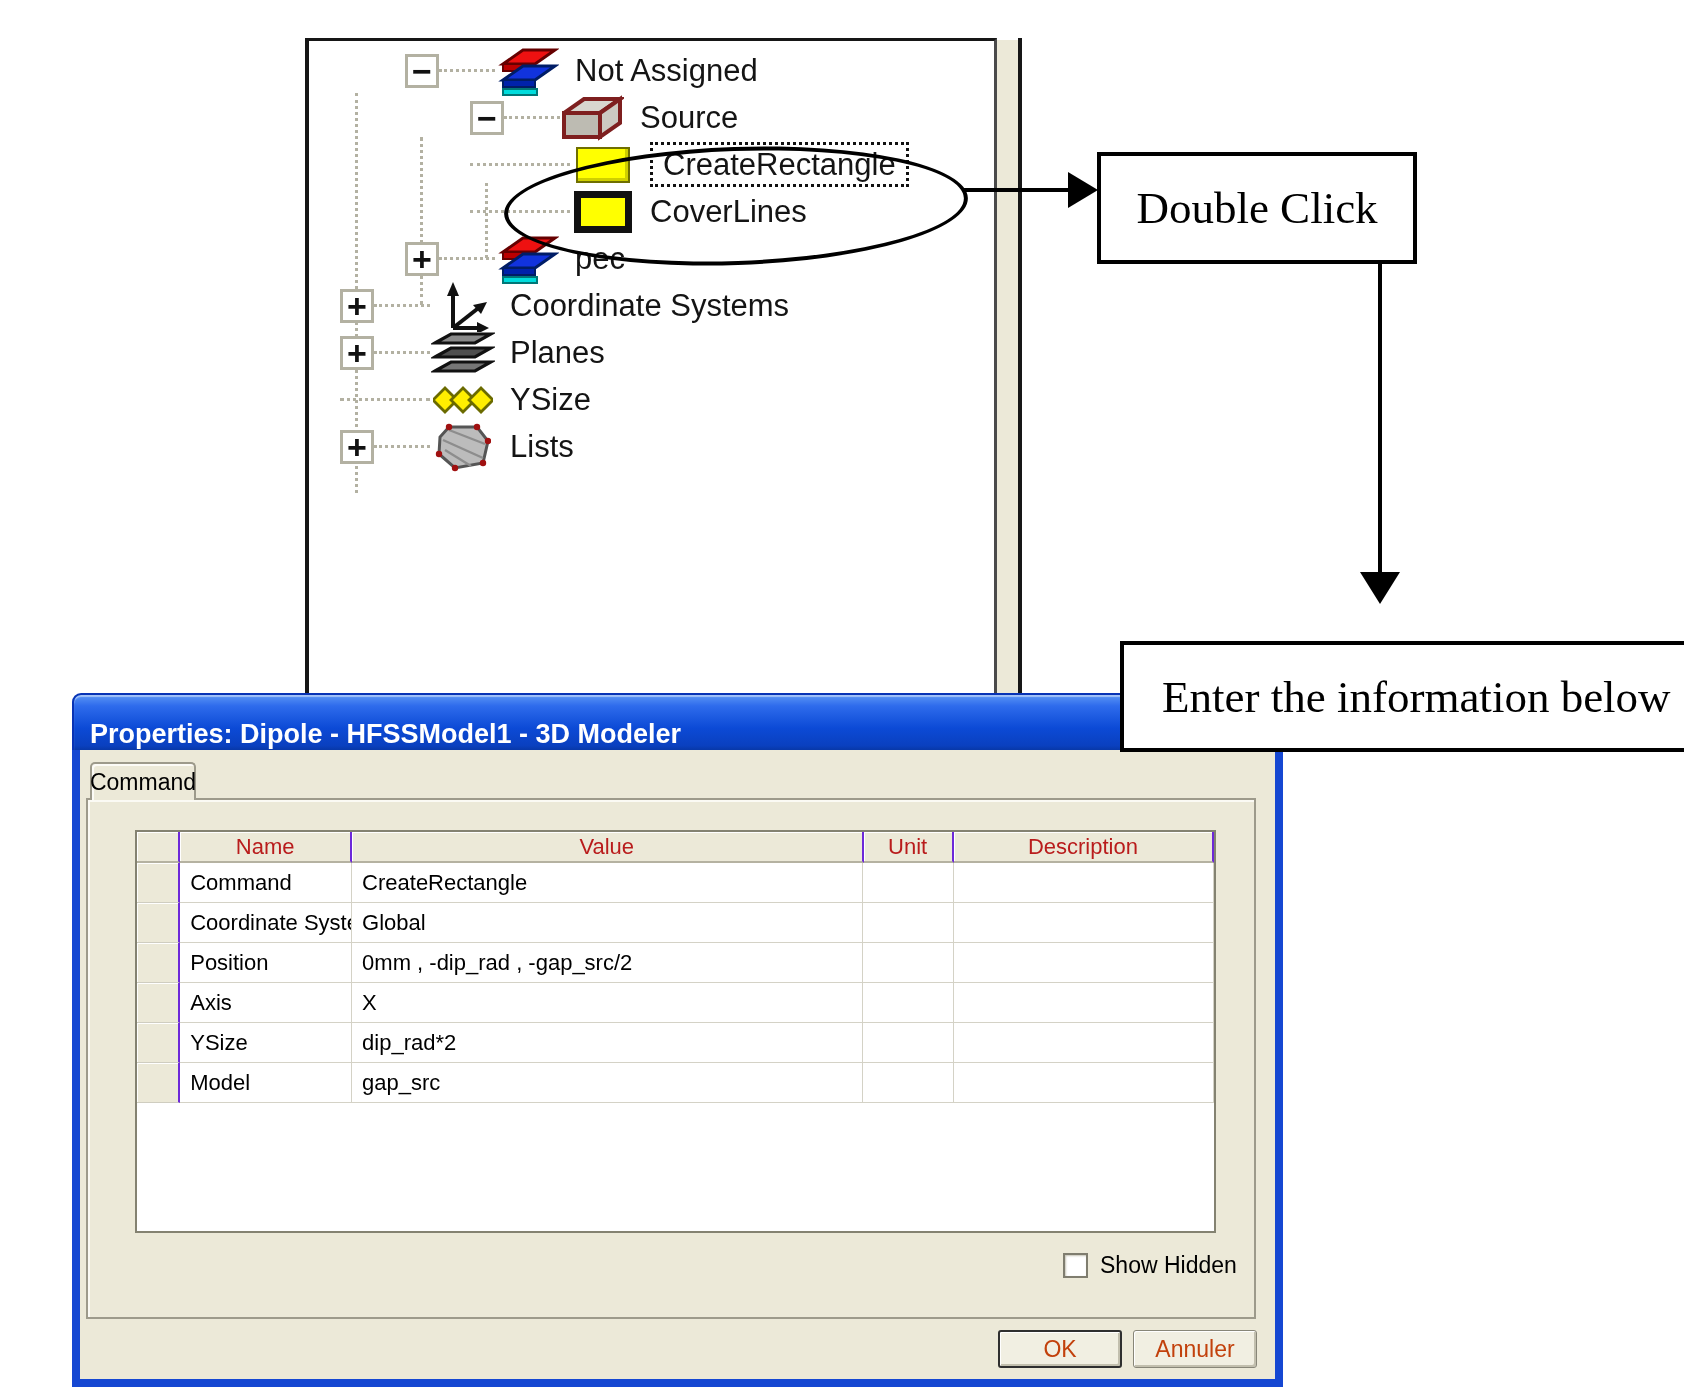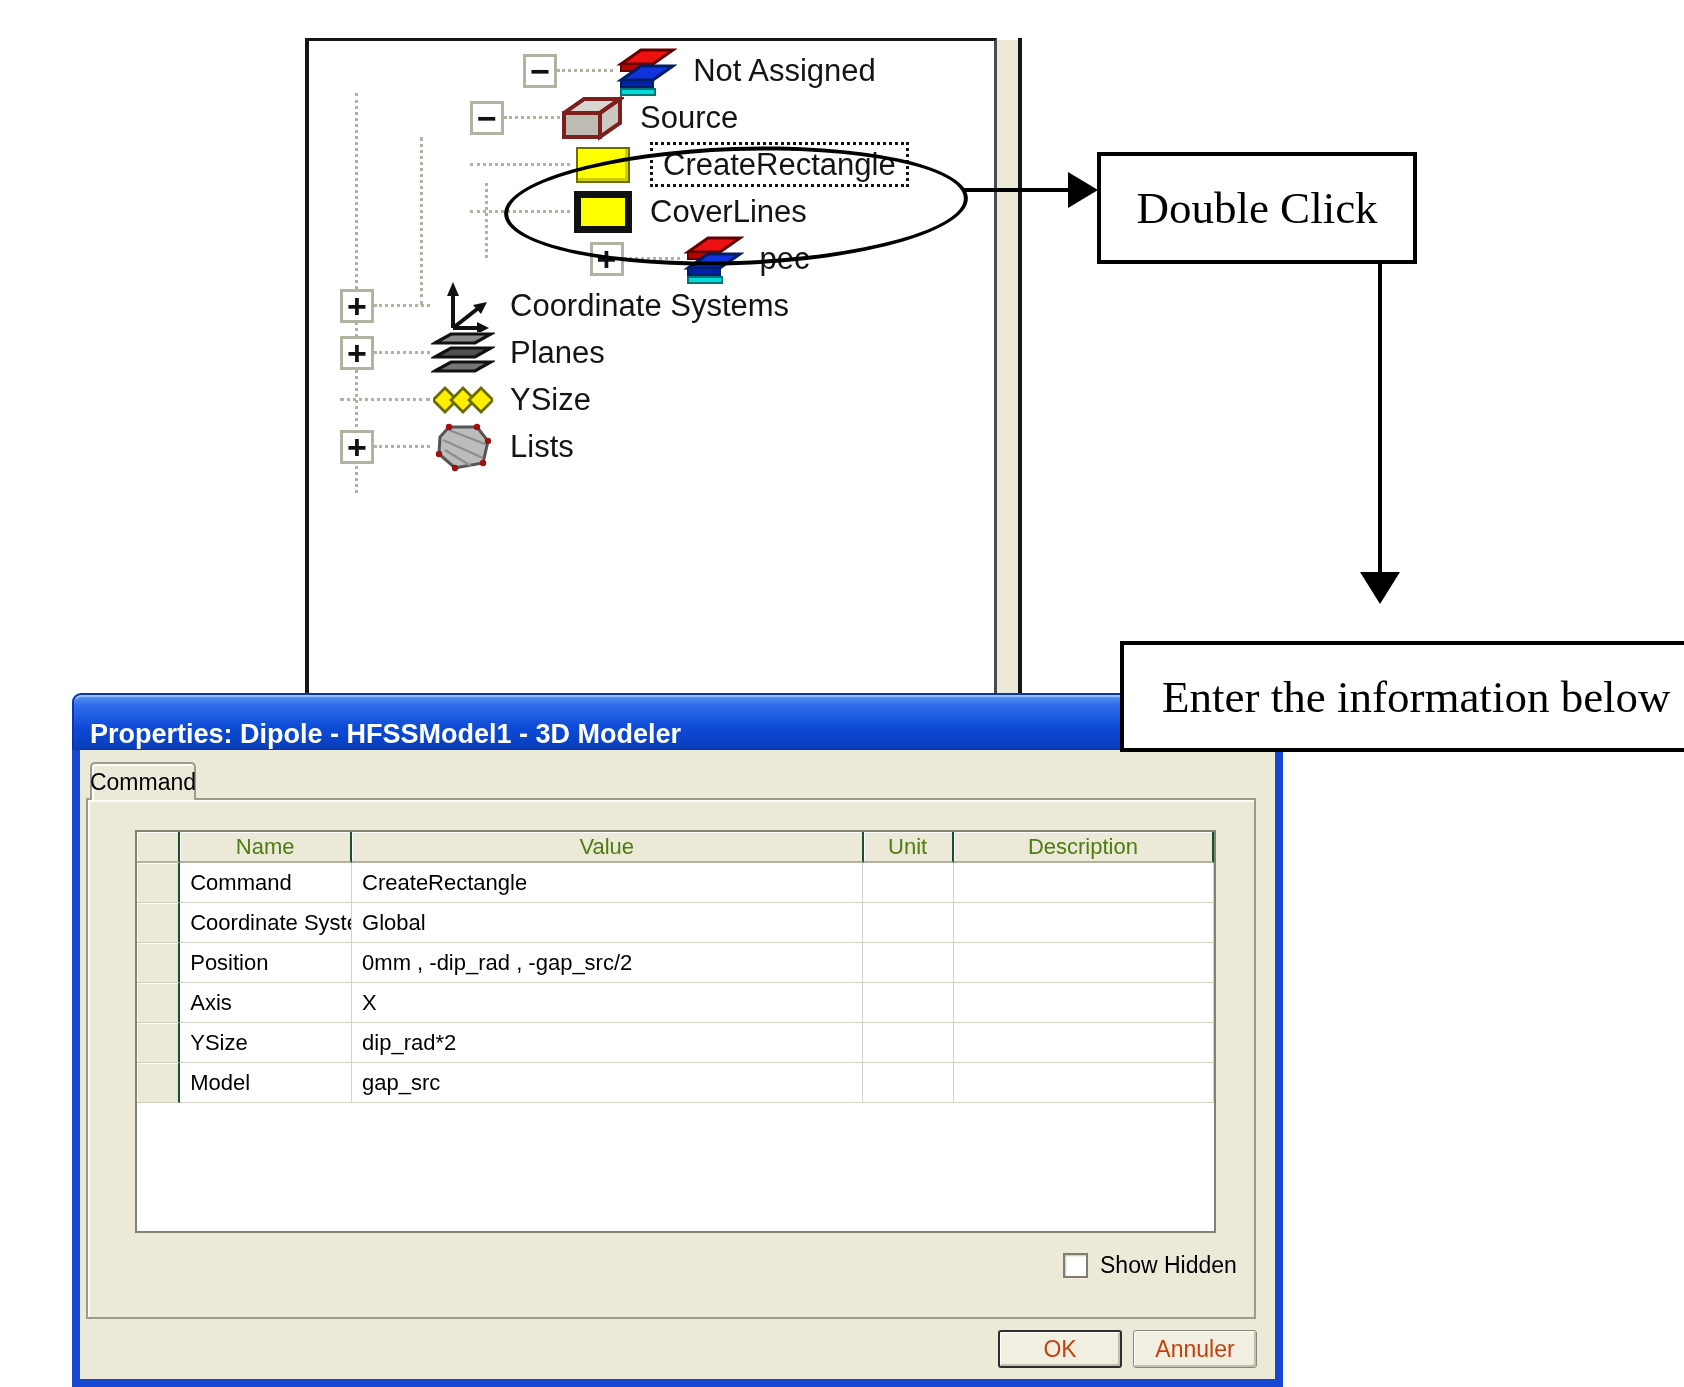--- a/index.html
+++ b/index.html
@@ -11,21 +11,21 @@
   .tree-panel { position:absolute; left:305px; top:38px; width:692px; height:662px;
     background:#fff; border-left:4px solid #161616; border-top:3px solid #161616;
     border-right:3px solid #4a4a4a; padding-top:6px; overflow:hidden; }
   .scroll-strip { position:absolute; left:997px; top:40px; width:21px; height:660px;
     background:#ece9d8; }
   .panel-outer-line { position:absolute; left:1018px; top:38px; width:4px; height:662px;
     background:#161616; }
 
   .trow { position:relative; display:flex; align-items:center; height:47px;
     font-size:31px; color:#141414; white-space:nowrap; }
-  .ind1 { padding-left:31px; } .ind2 { padding-left:96px;justify-content:center; }
+  .ind1 { padding-left:31px; } .ind2 { padding-left:96px; }
   .ind3 { padding-left:161px; } .ind4 { padding-left:161px; }
   .ebox { flex:none; width:34px; height:34px; background:#fff;
     border:3px solid #b3b1a2; display:flex; align-items:center; justify-content:center;
     position:relative; z-index:2; }
   .ebox::before { font-size:34px; font-weight:bold; color:#111; line-height:0; }
   .ebox.minus::before { content:"−"; }
   .ebox.plus::before  { content:"+"; }
   .stub { flex:none; height:0; border-top:3px dotted #b3b1a2; }
   .stub-s { width:56px; } .stub-l { width:100px; } .stub-m { width:90px; }
   .ticon { flex:none; width:66px; height:50px; display:flex; align-items:center;
@@ -75,24 +75,24 @@
     background:#ece9d8; border:2px solid #9d9a8b; box-shadow: inset 2px 2px 0 #fbfaf4;
     z-index:2; }
 
   .grid { position:absolute; left:47px; top:30px; width:1081px; height:403px;
     background:#fff; border:2px solid #848271; display:flex; flex-direction:column; }
   .grow { display:flex; flex:none; }
   .grow.head { height:31px; } .grow.data { height:40px; }
   .gfill { flex:1; background:#fff; }
   .c0 { width:44px; } .c1 { width:175px; } .c2 { width:521px; }
   .c3 { width:92px; } .c4 { width:265px; }
-  .th, .sel { background:#ece9d8; border-right:2px solid #14532d;
+  .th, .sel { background:#ece9d8; border-right:2px solid #6d28d9;
     border-bottom:2px solid #b5b2a1; box-shadow: inset 1px 1px 0 #fff;
     display:flex; align-items:center; justify-content:center;
-    font-size:22px; color:#4d7c0f; }
+    font-size:22px; color:#b91c1c; }
   .sel { border-bottom:1px solid #cfcdc0; }
   .td { border-right:1px solid #d4d2c6; border-bottom:1px solid #d4d2c6;
     display:flex; align-items:center; padding-left:10px; font-size:22px;
     white-space:nowrap; overflow:hidden; background:#fff; }
 
   .showhidden { position:absolute; left:975px; top:452px; display:flex;
     align-items:center; gap:12px; font-size:23px; }
   .checkbox { width:25px; height:25px; background:#fff; border:2px solid #7f7d6f;
     box-shadow: inset 1px 1px 2px #c6c4b6; }
 

